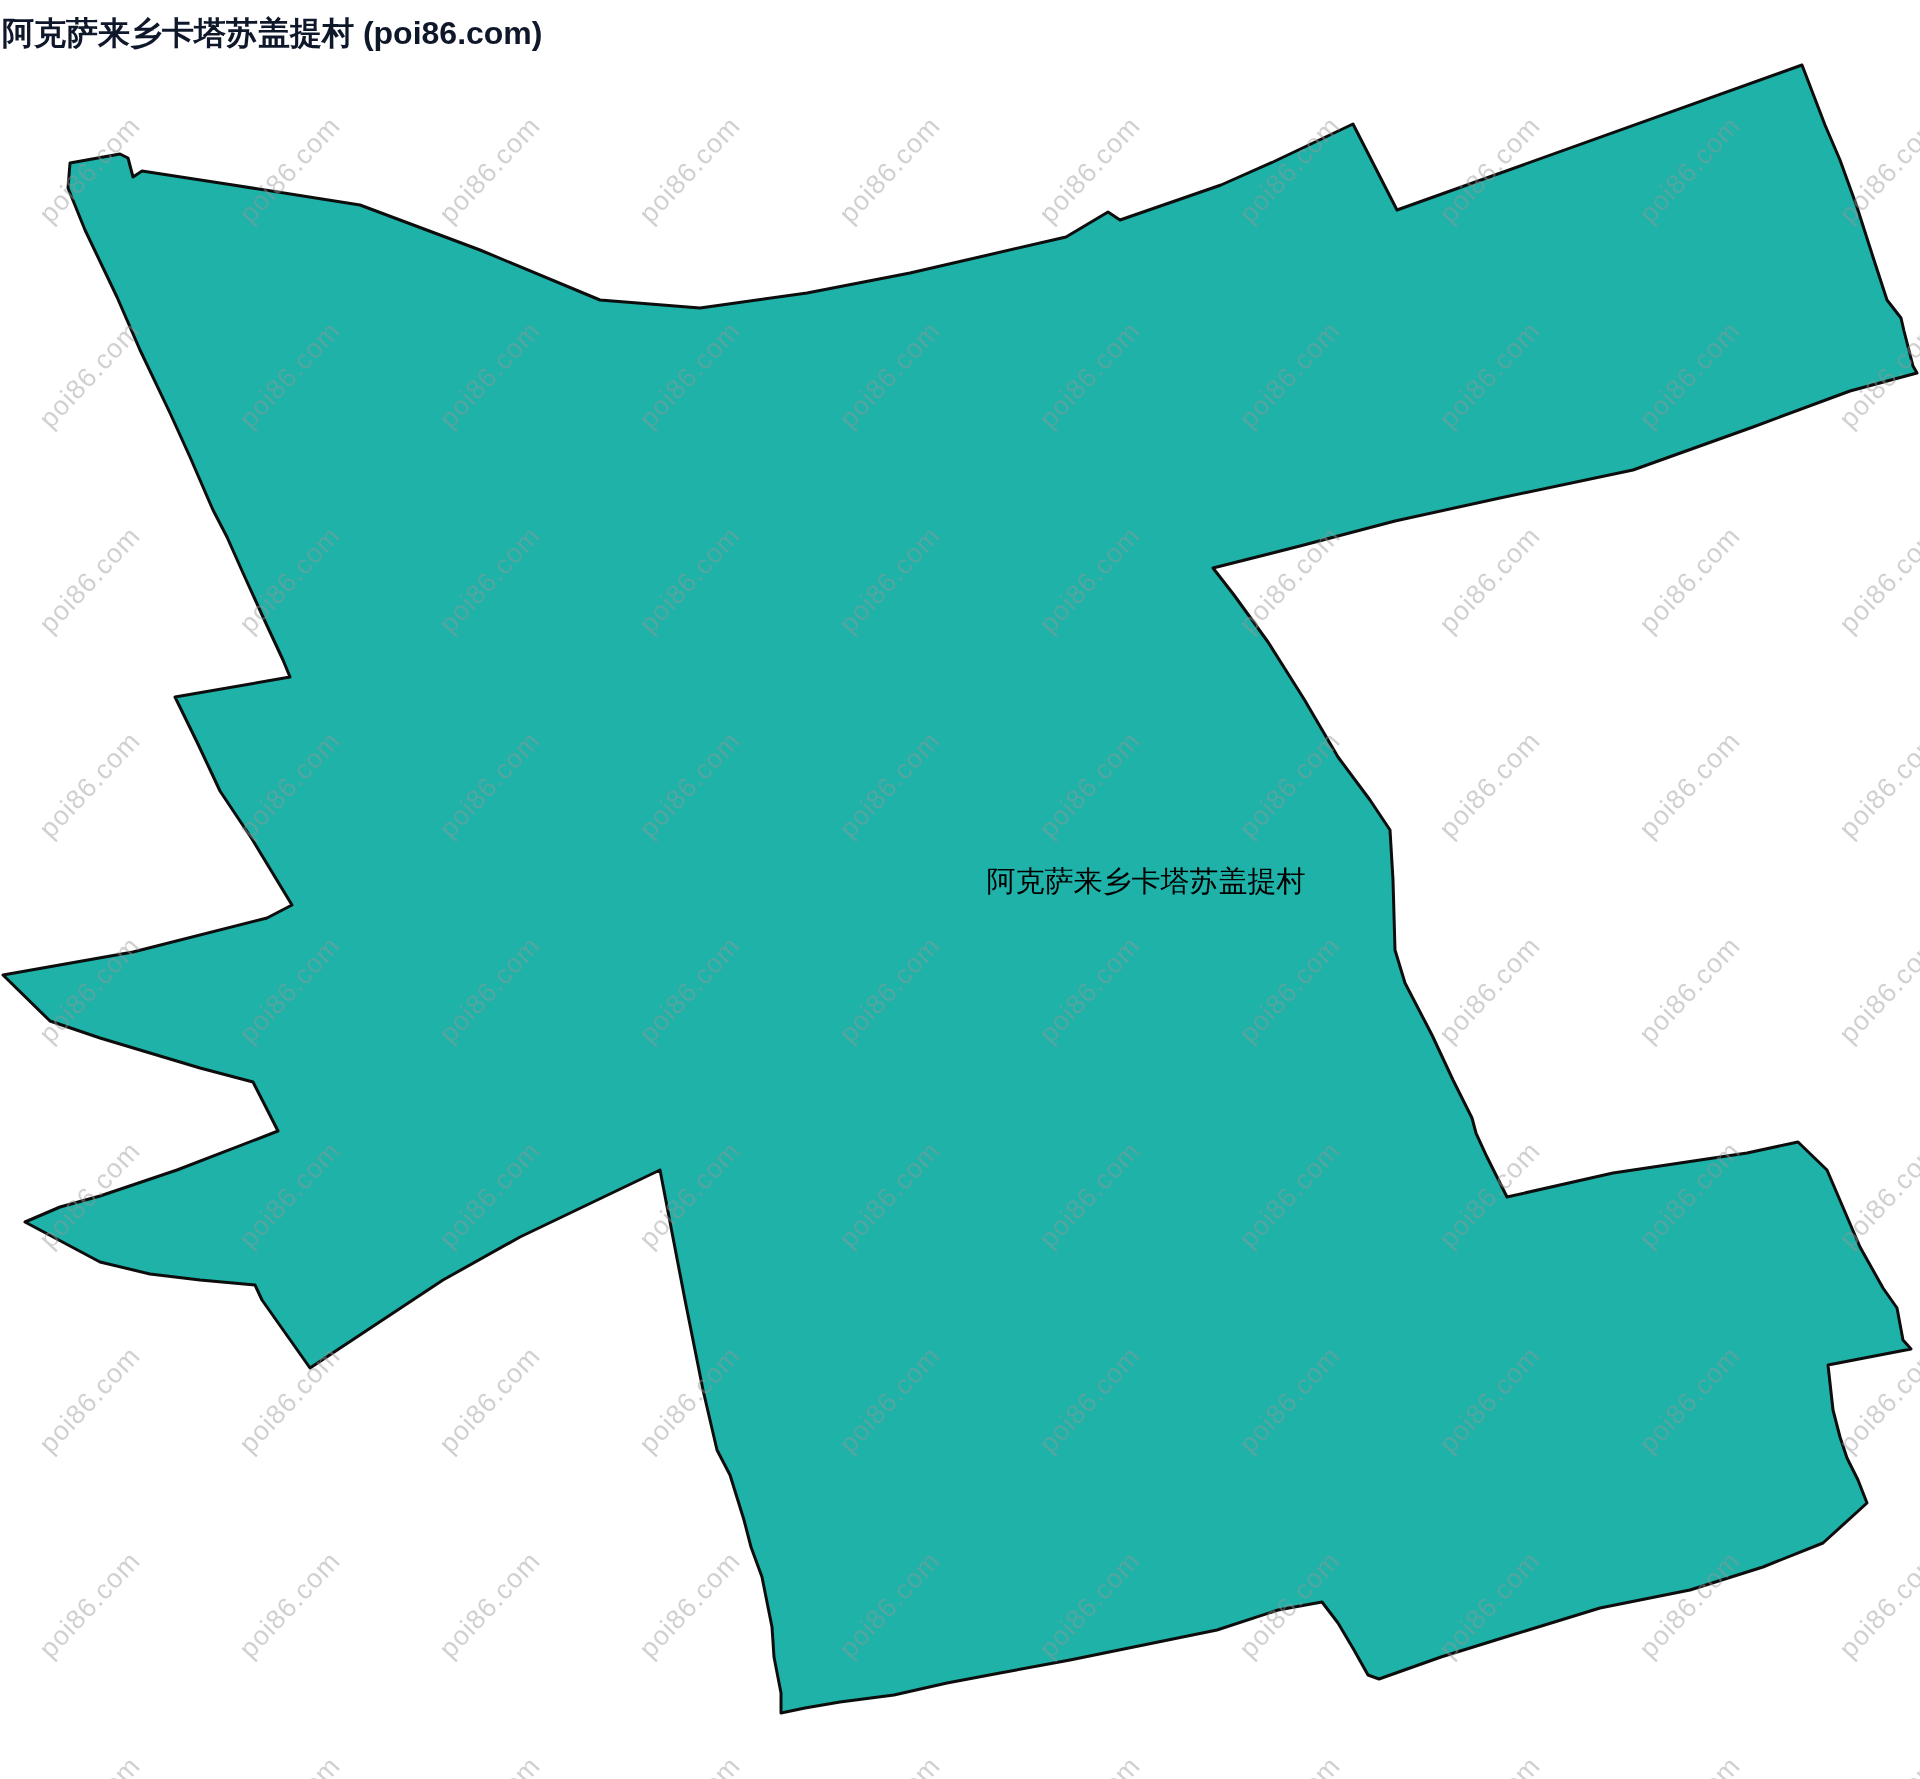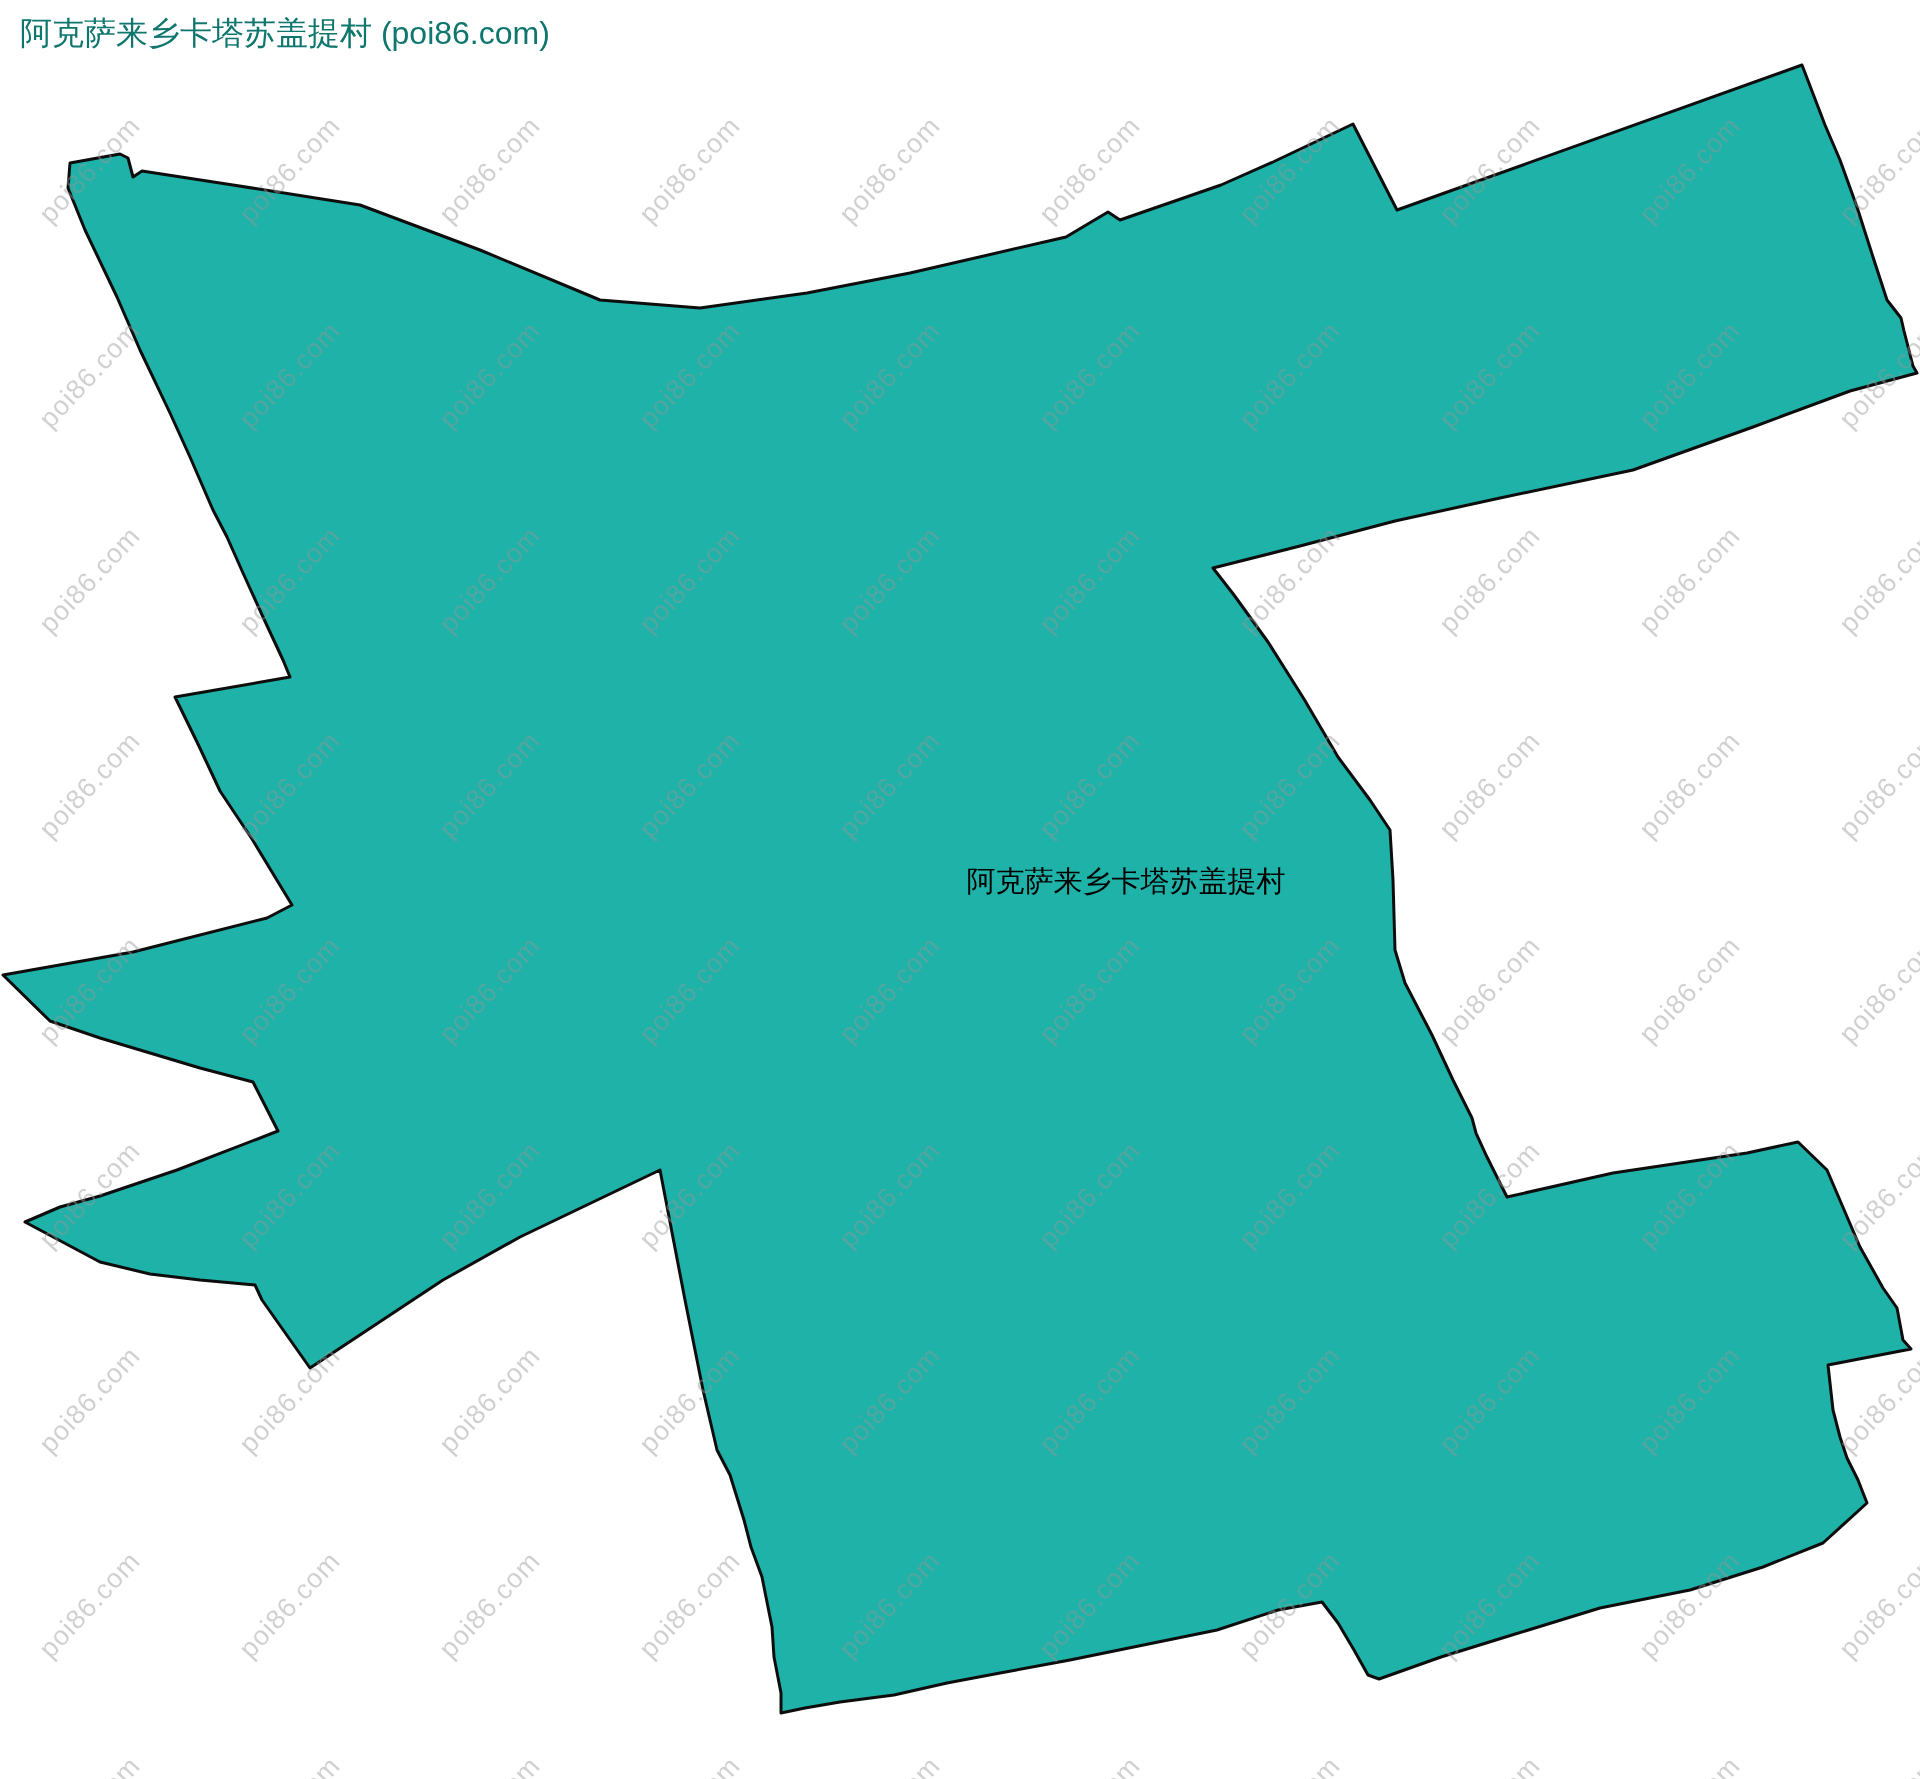--- a/index.html
+++ b/index.html
@@ -34,32 +34,34 @@
   .wm {
     position: absolute;
     white-space: nowrap;
     transform: translate(-50%, -50%) rotate(-47deg);
     font-family: "Liberation Sans", "DejaVu Sans", sans-serif;
     letter-spacing: 1px;
     user-select: none;
   }
   #page-title {
     position: absolute;
-    left: 20px;
+    left: 2px;
     top: 12px;
     font-size: 32px;
-    color: #0f766e;
+    color: #0f172a;
     white-space: nowrap;
+    font-weight: bold;
   }
   #region-label {
     position: absolute;
     transform: translate(-50%, -50%);
     font-size: 29px;
     color: #000000;
     white-space: nowrap;
+    margin-left: 20px;
   }
 </style>
 </head>
 <body>
 
 <div id="stage">
 
   <svg id="map-svg" viewBox="0 0 1920 1779" xmlns="http://www.w3.org/2000/svg">
     <polygon stroke-linejoin="round" stroke-linecap="round" points="70,163 120,154 128,158 133,177 142,171 233,185 360,205 480,250 600,300 700,308 807,293 910,273 1066,237 1108,212 1120,220 1221,185 1273,162 1353,124 1397,210 1802,65 1825,125 1840,160 1857,207 1873,257 1887,300 1901,318 1904,331 1913,366 1917,373 1850,391 1753,427 1633,470 1500,498 1395,521 1300,546 1213,568 1234,595 1268,642 1304,699 1338,757 1370,800 1390,830 1393,880 1395,950 1405,983 1432,1035 1453,1080 1472,1118 1476,1133 1487,1157 1507,1197 1613,1173 1680,1163 1747,1153 1798,1142 1827,1170 1860,1247 1883,1288 1897,1308 1903,1340 1911,1349 1828,1365 1833,1410 1840,1437 1847,1458 1858,1480 1867,1503 1823,1543 1763,1567 1690,1590 1600,1608 1512,1635 1441,1657 1379,1679 1368,1675 1354,1650 1338,1623 1322,1602 1278,1610 1217,1630 1070,1660 1000,1673 947,1683 894,1695 840,1702 805,1708 781,1713 781,1693 774,1657 772,1627 762,1577 751,1547 744,1520 730,1475 717,1450 703,1390 685,1300 660,1170 520,1237 443,1280 310,1368 262,1300 255,1285 200,1280 150,1274 100,1262 25,1222 60,1207 100,1196 177,1170 278,1131 253,1082 200,1068 150,1053 100,1038 50,1021 3,975 133,952 267,918 292,905 252,839 220,791 213,776 197,742 175,697 290,677 283,660 263,617 243,573 227,537 213,510 190,457 170,413 140,350 117,297 85,230 68,188" fill="#1eb2a8" stroke="#0d0d0d" stroke-width="3"></polygon>
   </svg>

